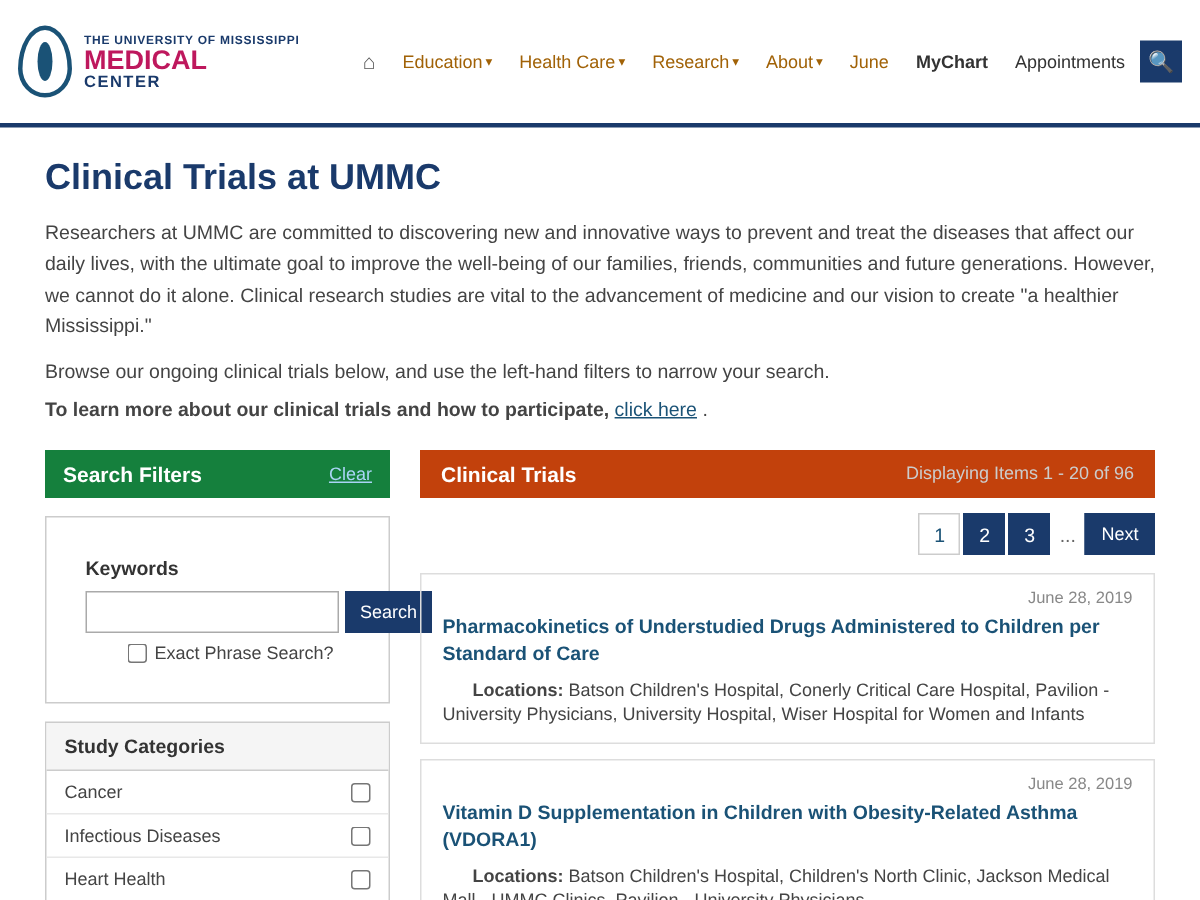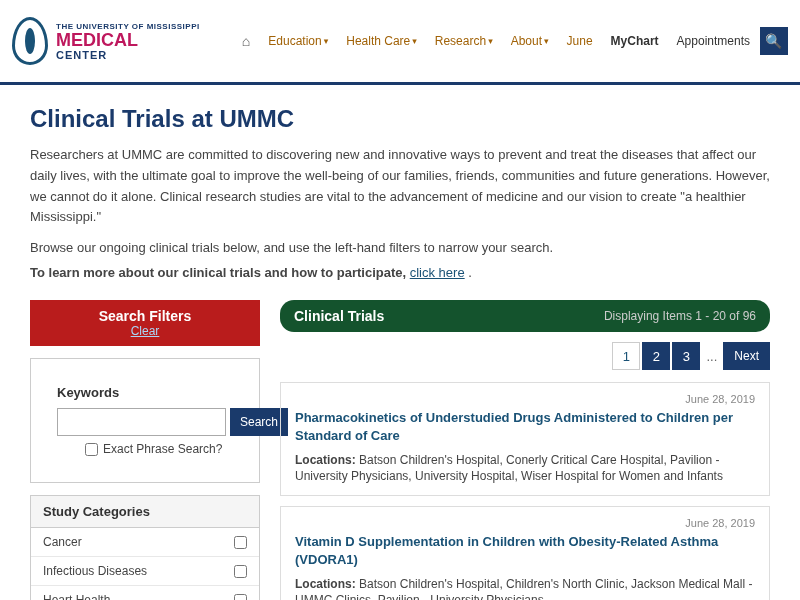--- a/index.html
+++ b/index.html
@@ -31,57 +31,57 @@
     .browse-text { font-size: 13px; color: #444; margin-bottom: 10px; }
     .learn-text { font-size: 13px; color: #444; margin-bottom: 20px; }
     .learn-text a { color: #1a5276; text-decoration: underline; }
     .learn-text strong { font-weight: bold; }
 
     
     .columns { display: flex; gap: 20px; }
 
     
     .sidebar { width: 230px; flex-shrink: 0; }
-    .filter-box { background: #b91c1c; color: white; padding: 8px 12px; display: flex; justify-content: space-between; align-items: center; margin-bottom: 12px; flex-direction: column; }
+    .filter-box { background: #15803d; color: white; padding: 8px 12px; display: flex; justify-content: space-between; align-items: center; margin-bottom: 12px; }
     .filter-title { font-size: 14px; font-weight: bold; }
     .filter-clear { font-size: 12px; color: #aad4f5; text-decoration: underline; cursor: pointer; }
 
     .keywords-box { border: 1px solid #ccc; padding: 26px; margin-bottom: 12px; }
     .keywords-label { font-size: 13px; font-weight: bold; color: #333; margin-bottom: 8px; }
     .keyword-input-row { display: flex; gap: 4px; margin-bottom: 6px; }
     .keyword-input { flex: 1; border: 1px solid #aaa; padding: 4px 6px; font-size: 12px; height: 28px; }
     .search-btn { background: #1a3a6b; color: white; border: none; padding: 4px 10px; font-size: 12px; cursor: pointer; height: 28px; }
     .exact-phrase { display: flex; align-items: center; gap: 5px; font-size: 12px; color: #444; margin-left: 28px; }
     .exact-phrase input { width: 13px; height: 13px; }
 
     .categories-box { border: 1px solid #ccc; }
     .categories-header { background: #f5f5f5; border-bottom: 1px solid #ccc; padding: 8px 12px; font-size: 13px; font-weight: bold; color: #333; }
     .category-item { display: flex; justify-content: space-between; align-items: center; padding: 7px 12px; border-bottom: 1px solid #e8e8e8; font-size: 12px; color: #444; }
     .category-item:last-child { border-bottom: none; }
     .cat-checkbox { width: 13px; height: 13px; }
 
     
     .content { flex: 1; }
-    .trials-header { background: #14532d; color: white; padding: 8px 14px; display: flex; justify-content: space-between; align-items: center; margin-bottom: 10px; border-radius: 14px; }
+    .trials-header { background: #c2410c; color: white; padding: 8px 14px; display: flex; justify-content: space-between; margin-bottom: 10px; }
     .trials-title { font-size: 14px; font-weight: bold; }
     .trials-count { font-size: 12px; color: #ccc; }
 
     
     .pagination { display: flex; justify-content: flex-end; align-items: center; gap: 2px; margin-bottom: 12px; }
     .page-btn { width: 28px; height: 28px; border: 1px solid #ccc; background: white; color: #1a5276; font-size: 13px; cursor: pointer; display: flex; align-items: center; justify-content: center; text-decoration: none; }
     .page-btn.active { background: #1a3a6b; color: white; border-color: #1a3a6b; }
     .page-btn.next { width: auto; padding: 0 10px; background: #1a3a6b; color: white; border-color: #1a3a6b; font-size: 12px; }
     .page-ellipsis { padding: 0 4px; color: #666; font-size: 13px; display: flex; align-items: center; height: 28px; }
 
     
     .trial-card { border: 1px solid #ddd; margin-bottom: 10px; padding: 10px 14px; }
     .trial-date { font-size: 11px; color: #888; text-align: right; margin-bottom: 4px; }
     .trial-title { font-size: 13px; color: #1a5276; font-weight: bold; margin-bottom: 6px; cursor: pointer; line-height: 1.4; }
     .trial-locations { font-size: 12px; color: #444; line-height: 1.4; }
-    .trial-locations strong { font-weight: bold; }
+    .trial-locations strong { font-weight: bold; margin-left: 20px; }
   </style>
 </head>
 <body>
 
 <div class="header">
   <div class="logo-area">
     <div class="logo-oval">
       <div class="logo-oval-inner"></div>
     </div>
     <div class="logo-text">

